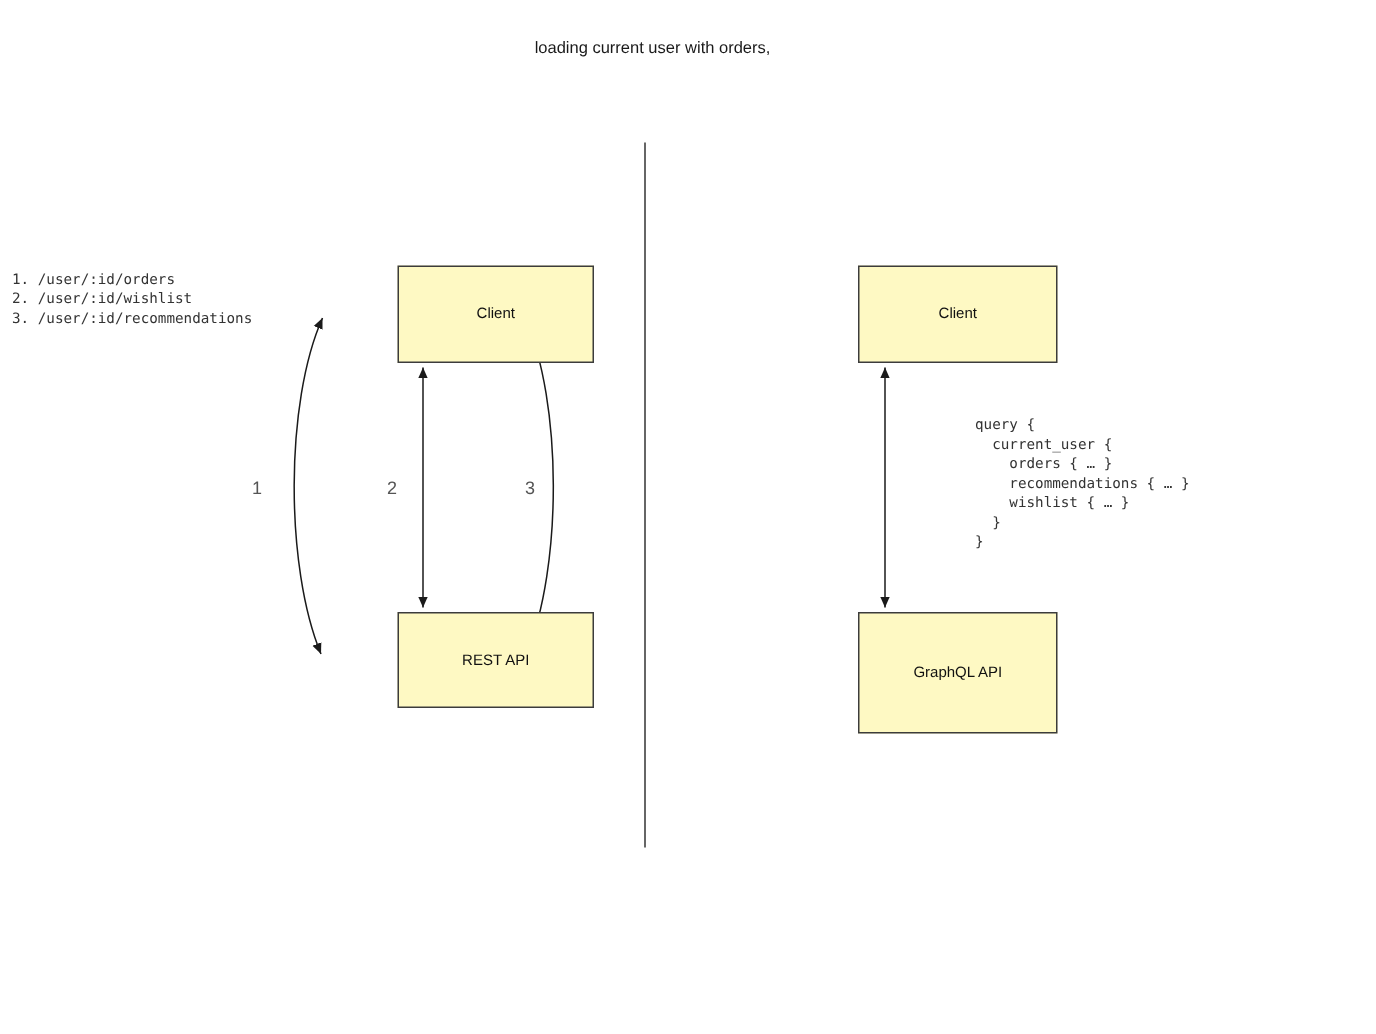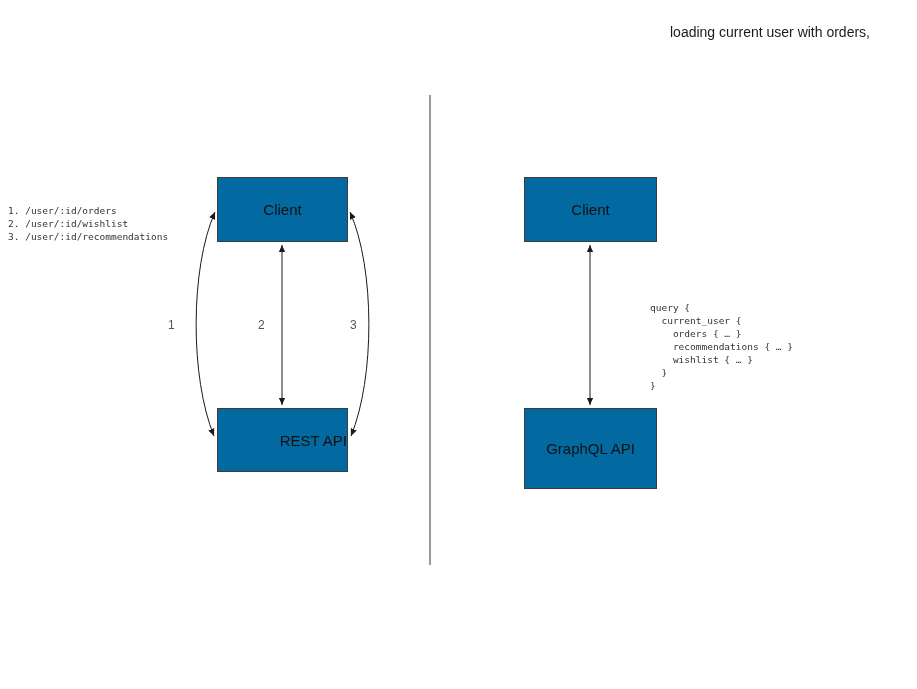--- a/index.html
+++ b/index.html
@@ -12,57 +12,57 @@
     height: 689px;
     background: #ffffff;
     overflow: hidden;
   }
 
   .title {
     position: absolute;
     top: 22px;
     left: 0;
     width: 870px;
-    text-align: right;
-    font-size: 14px;
+    text-align: center;
+    font-size: 11px;
     line-height: 20px;
     color: #1a1a1a;
   }
 
   .arrows-layer {
     position: absolute;
     top: 0; left: 0;
     width: 917px;
     height: 689px;
     pointer-events: none;
   }
 
   .box {
     position: absolute;
-    background: #0369a1;
+    background: #fef9c3;
     border: 1px solid #3c3c3c;
     display: flex;
     align-items: center;
     justify-content: center;
-    font-size: 15px;
+    font-size: 10px;
     color: #111111;
+    margin-left: 48px;
   }
   .client-left  { left: 217px; top: 177px; width: 131px; height: 65px; }
-  .api-left     { left: 217px; top: 408px; width: 131px; height: 64px; justify-content: flex-end; }
+  .api-left     { left: 217px; top: 408px; width: 131px; height: 64px; }
   .client-right { left: 524px; top: 177px; width: 133px; height: 65px; }
   .api-right    { left: 524px; top: 408px; width: 133px; height: 81px; }
 
   pre.codeblock {
     position: absolute;
     font-family: "DejaVu Sans Mono", "Liberation Mono", monospace;
     font-size: 9.5px;
     line-height: 13px;
     color: #333333;
     white-space: pre;
-    margin-top: 24px;
   }
   .endpoints { left: 8px;  top: 180px; }
   .query     { left: 650px; top: 277px; }
 
   .num {
     position: absolute;
     font-size: 12px;
     color: #555555;
   }
   .n1 { left: 168px; top: 318px; }

